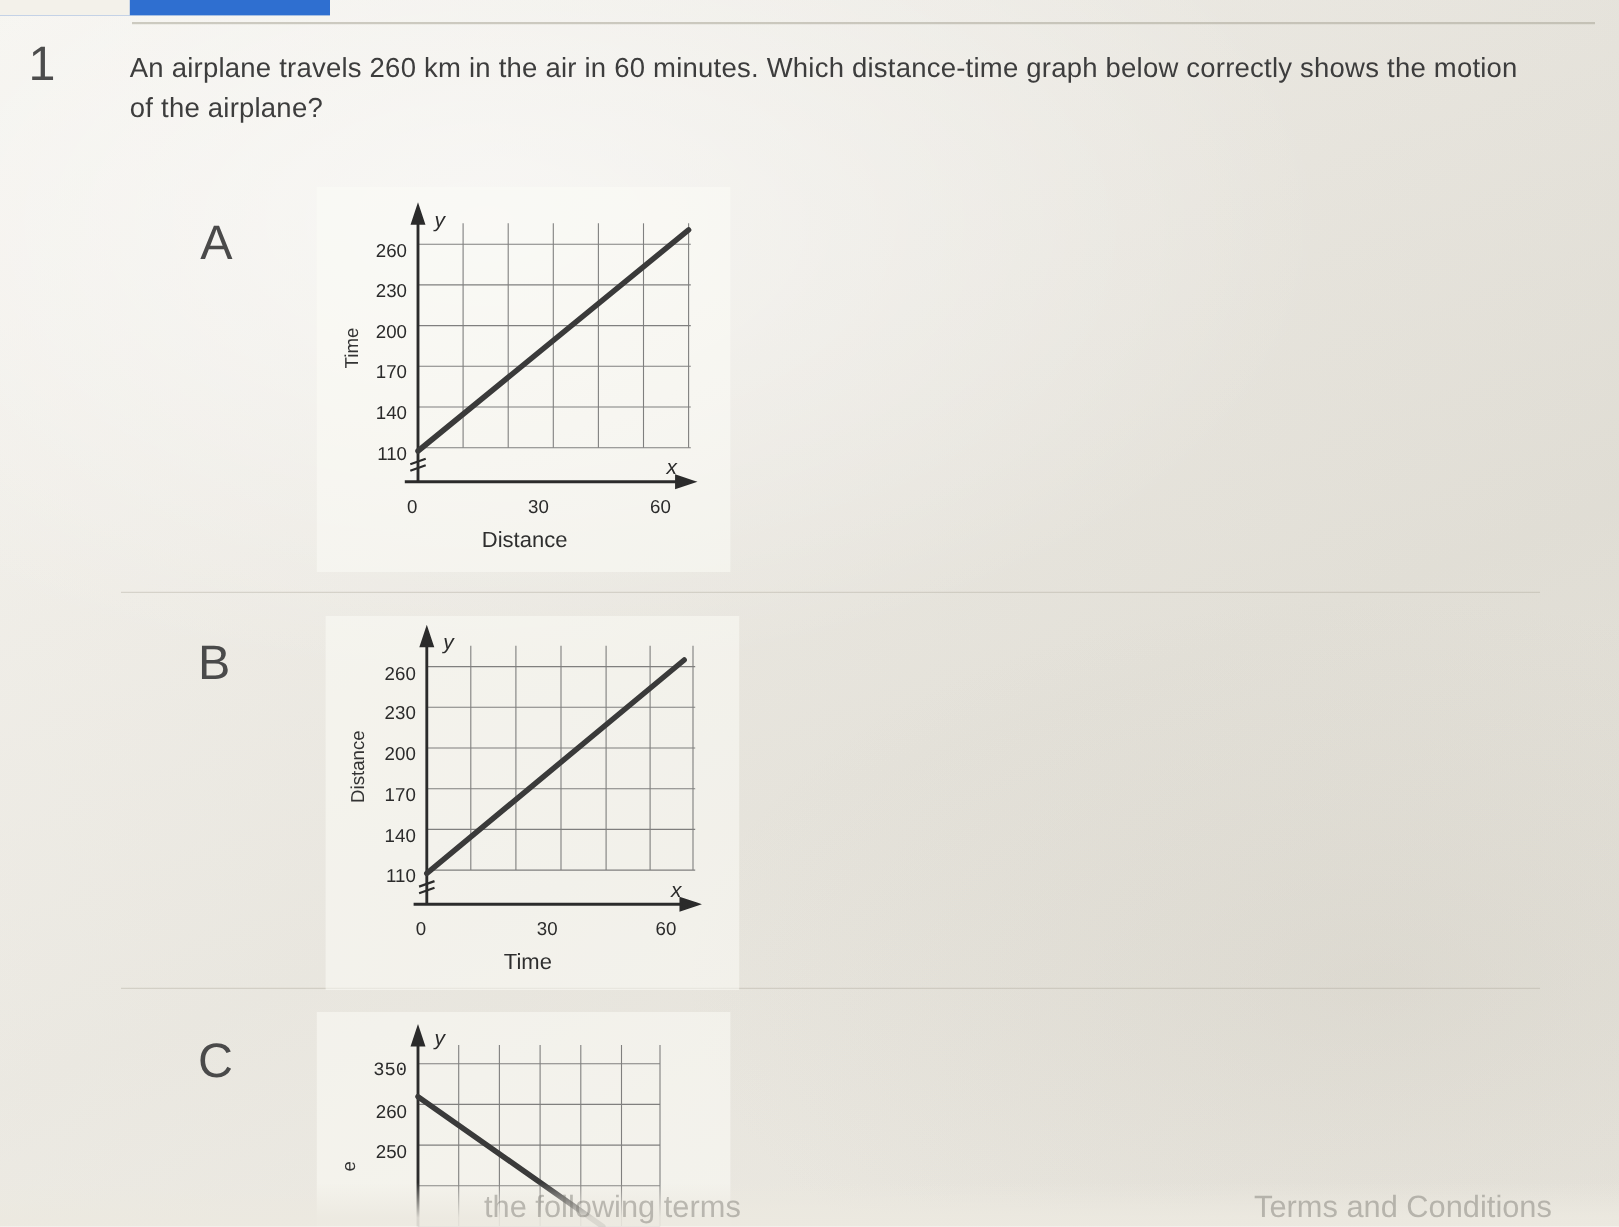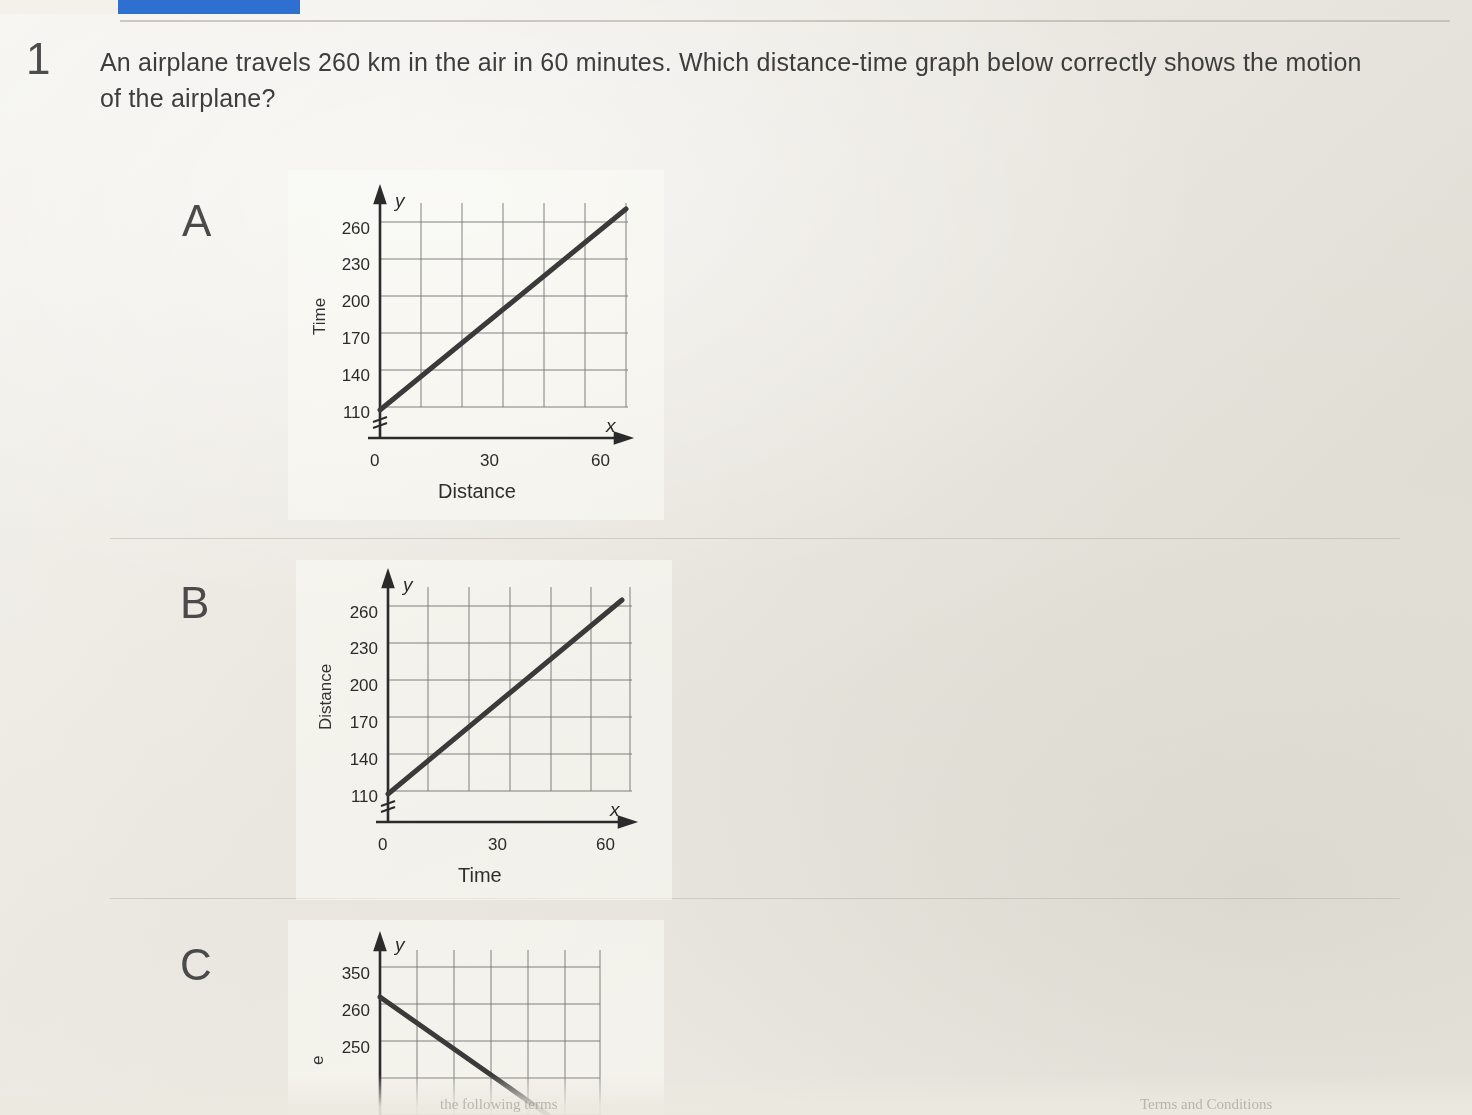--- a/index.html
+++ b/index.html
@@ -59,21 +59,21 @@
     top: 34px;
     left: 26px;
     font-size: 44px;
     color: #4c4c4c;
     font-weight: 300;
     letter-spacing: 0.5px;
   }
   .q-text {
     position: absolute;
     top: 44px;
-    left: 100px;
+    left: 118px;
     width: 1270px;
     font-size: 25px;
     line-height: 1.45;
     color: #3d3d3d;
     letter-spacing: 0.2px;
   }
 
   
   .choice {
     position: absolute;
@@ -136,24 +136,23 @@
     left: 0;
     bottom: 0;
     width: 1472px;
     height: 40px;
     background: linear-gradient(to bottom, rgba(240,237,229,0) 0%, rgba(236,233,224,0.9) 80%);
     pointer-events: none;
   }
   .bottom-text {
     position: absolute;
     bottom: 2px;
-    font-size: 15px;
+    font-size: 28px;
     color: rgba(120,118,110,0.45);
     white-space: nowrap;
-    font-family: Liberation Serif, serif;
   }
 </style>
 </head>
 <body>
 
 <div class="paper-overlay"></div>
 
 <div class="top-bar"></div>
 <div class="top-bar-left"></div>
 <div class="top-rule"></div>
@@ -274,21 +273,21 @@
   </div>
 </div>
 
 <div class="choice">
   <div class="choice-letter" style="top: 940px; left: 180px;">C</div>
 
   <div class="graph-card" style="top: 920px; left: 288px; width: 376px; height: 195px; overflow: hidden;">
 
     <div class="axis-label-y" style="left: 20px; top: 145px; font-size: 17px;">e</div>
 
-    <div class="tick-label" style="left: 36px; top: 44px; width: 46px;">350</div>
+    <div class="tick-label" style="left: 36px; top: 44px; width: 46px; font-family: Liberation Mono, monospace;">350</div>
     <div class="tick-label" style="left: 36px; top: 81px; width: 46px;">260</div>
     <div class="tick-label" style="left: 36px; top: 118px; width: 46px;">250</div>
 
     <div class="axis-name" style="left: 107px; top: 14px;">y</div>
 
     <svg width="376" height="195" style="position:absolute; left:0; top:0;">
       <g stroke="#6b6b6b" stroke-width="1" opacity="0.85">
         <line x1="92" y1="47" x2="312" y2="47"></line>
         <line x1="92" y1="84" x2="312" y2="84"></line>
         <line x1="92" y1="121" x2="312" y2="121"></line>

